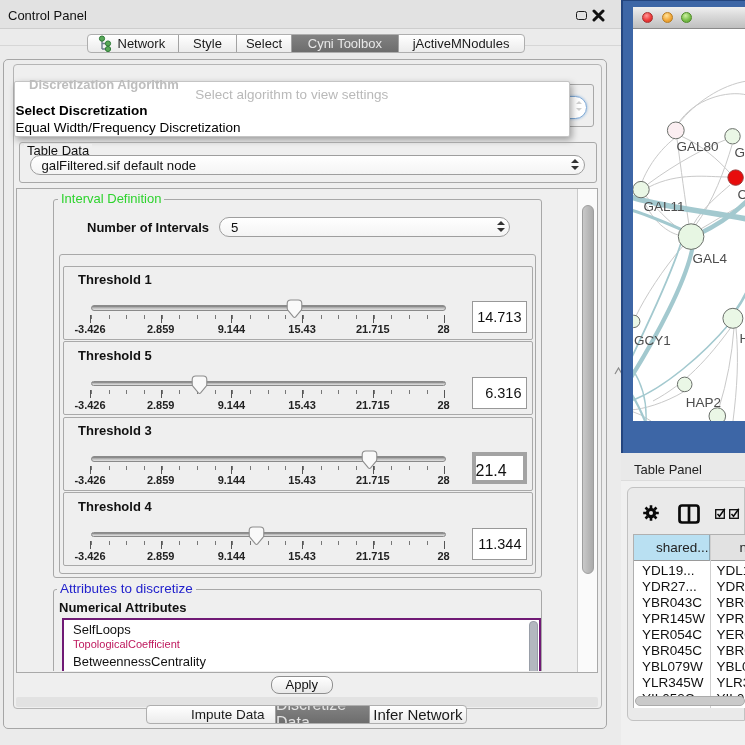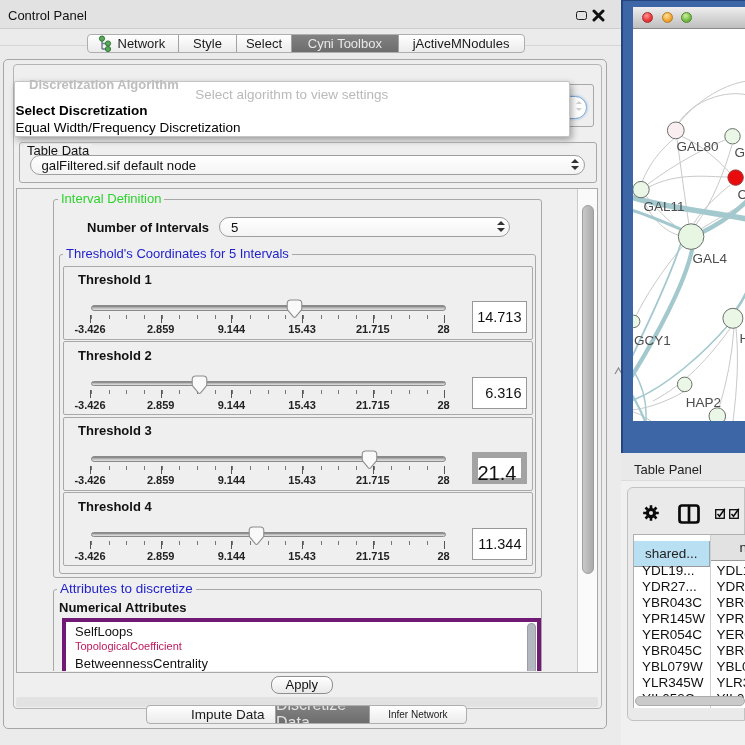--- a/index.html
+++ b/index.html
@@ -53,21 +53,20 @@
 <div style="position:absolute;left:581.5px;top:205px;width:12px;height:369px;background:linear-gradient(90deg,#c9c9c9,#aaaaaa);border-radius:6px;border:1px solid #9e9e9e"></div>
 <div style="position:absolute;left:16.5px;top:189px;width:560px;height:482px;overflow:hidden">
 <div class="grp" style="left:36.5px;top:9.5px;width:489px;height:379px"></div>
 <div class="glab" style="left:41.5px;top:3.0px;color:#2ed32e">Interval Definition</div>
 <div class="a" style="left:70.5px;top:31.0px;font-size:13px;font-weight:bold;color:#111">Number of Intervals</div>
 <div class="combo" style="left:202.5px;top:27.5px;width:291px;height:20px"></div>
 <div class="a" style="left:214.5px;top:30.5px;font-size:13.2px;color:#111">5</div>
 <div class="updn" style="left:480.5px;top:32.0px;border-bottom:4px solid #333"></div>
 <div class="updn" style="left:480.5px;top:39.0px;border-top:4px solid #333"></div>
 <div class="grp" style="left:42.5px;top:64.5px;width:477px;height:320.5px"></div>
-<div class="glab" style="left:46.5px;top:57.5px;color:#2222cc">Threshold's Coordinates for 5 Intervals</div>
 <div style="position:absolute;left:46.0px;top:76.5px;width:470.5px;height:74px;border:1px solid #a9a9a9;border-radius:2px">
 <div class="a" style="left:14.5px;top:5.5px;font-size:13px;font-weight:bold;color:#111">Threshold 1</div>
 <div style="position:absolute;left:27.5px;top:38.5px;width:354.5px;height:5.5px;background:linear-gradient(#787878,#b9b9b9 45%,#e3e3e3);border:1px solid #8a8a8a;border-radius:3px"></div>
 <div style="position:absolute;left:27.5px;top:48px;width:355px;height:4px;background:repeating-linear-gradient(to right,#777 0 1px,transparent 1px 17.675px)"></div>
 <div style="position:absolute;left:26.5px;top:48px;width:1px;height:8px;background:#555"></div>
 <div class="a" style="left:26.5px;top:56.5px;transform:translateX(-50%);font-size:11px;font-weight:bold;color:#222">-3.426</div>
 <div style="position:absolute;left:97.19999999999999px;top:48px;width:1px;height:8px;background:#555"></div>
 <div class="a" style="left:97.19999999999999px;top:56.5px;transform:translateX(-50%);font-size:11px;font-weight:bold;color:#222">2.859</div>
 <div style="position:absolute;left:167.9px;top:48px;width:1px;height:8px;background:#555"></div>
 <div class="a" style="left:167.9px;top:56.5px;transform:translateX(-50%);font-size:11px;font-weight:bold;color:#222">9.144</div>
@@ -76,21 +75,21 @@
 <div style="position:absolute;left:309.3px;top:48px;width:1px;height:8px;background:#555"></div>
 <div class="a" style="left:309.3px;top:56.5px;transform:translateX(-50%);font-size:11px;font-weight:bold;color:#222">21.715</div>
 <div style="position:absolute;left:380.0px;top:48px;width:1px;height:8px;background:#555"></div>
 <div class="a" style="left:380.0px;top:56.5px;transform:translateX(-50%);font-size:11px;font-weight:bold;color:#222">28</div>
 <svg class="a" style="left:222.03921911792781px;top:32.5px" width="17" height="20" viewBox="0 0 17 20">
         <path d="M1.2,4.6 Q1.2,1 4.8,1 L12.2,1 Q15.8,1 15.8,4.6 L15.8,9.2 Q15.8,10.6 14.8,11.7 L9.6,17.9 Q8.5,19.1 7.4,17.9 L2.2,11.7 Q1.2,10.6 1.2,9.2 Z" fill="#f9f9f9" stroke="#8d8d8d" stroke-width="1.1"></path>
       </svg>
 <div style="position:absolute;left:408px;top:34.5px;width:55px;height:32px;background:#fff;border:1px solid #989898;font-size:14.5px;color:#111;text-align:right;line-height:30px;padding-right:4px">14.713</div>
 </div>
 <div style="position:absolute;left:46.0px;top:152.0px;width:470.5px;height:74px;border:1px solid #a9a9a9;border-radius:2px">
-<div class="a" style="left:14.5px;top:5.5px;font-size:13px;font-weight:bold;color:#111">Threshold 2</div>
+<div class="a" style="left:14.5px;top:5.5px;font-size:13px;font-weight:bold;color:#111">Threshold 5</div>
 <div style="position:absolute;left:27.5px;top:38.5px;width:354.5px;height:5.5px;background:linear-gradient(#787878,#b9b9b9 45%,#e3e3e3);border:1px solid #8a8a8a;border-radius:3px"></div>
 <div style="position:absolute;left:27.5px;top:48px;width:355px;height:4px;background:repeating-linear-gradient(to right,#777 0 1px,transparent 1px 17.675px)"></div>
 <div style="position:absolute;left:26.5px;top:48px;width:1px;height:8px;background:#555"></div>
 <div class="a" style="left:26.5px;top:56.5px;transform:translateX(-50%);font-size:11px;font-weight:bold;color:#222">-3.426</div>
 <div style="position:absolute;left:97.19999999999999px;top:48px;width:1px;height:8px;background:#555"></div>
 <div class="a" style="left:97.19999999999999px;top:56.5px;transform:translateX(-50%);font-size:11px;font-weight:bold;color:#222">2.859</div>
 <div style="position:absolute;left:167.9px;top:48px;width:1px;height:8px;background:#555"></div>
 <div class="a" style="left:167.9px;top:56.5px;transform:translateX(-50%);font-size:11px;font-weight:bold;color:#222">9.144</div>
 <div style="position:absolute;left:238.60000000000002px;top:48px;width:1px;height:8px;background:#555"></div>
 <div class="a" style="left:238.60000000000002px;top:56.5px;transform:translateX(-50%);font-size:11px;font-weight:bold;color:#222">15.43</div>
@@ -115,21 +114,21 @@
 <div class="a" style="left:167.9px;top:56.5px;transform:translateX(-50%);font-size:11px;font-weight:bold;color:#222">9.144</div>
 <div style="position:absolute;left:238.60000000000002px;top:48px;width:1px;height:8px;background:#555"></div>
 <div class="a" style="left:238.60000000000002px;top:56.5px;transform:translateX(-50%);font-size:11px;font-weight:bold;color:#222">15.43</div>
 <div style="position:absolute;left:309.3px;top:48px;width:1px;height:8px;background:#555"></div>
 <div class="a" style="left:309.3px;top:56.5px;transform:translateX(-50%);font-size:11px;font-weight:bold;color:#222">21.715</div>
 <div style="position:absolute;left:380.0px;top:48px;width:1px;height:8px;background:#555"></div>
 <div class="a" style="left:380.0px;top:56.5px;transform:translateX(-50%);font-size:11px;font-weight:bold;color:#222">28</div>
 <svg class="a" style="left:297.25892573028705px;top:32.5px" width="17" height="20" viewBox="0 0 17 20">
         <path d="M1.2,4.6 Q1.2,1 4.8,1 L12.2,1 Q15.8,1 15.8,4.6 L15.8,9.2 Q15.8,10.6 14.8,11.7 L9.6,17.9 Q8.5,19.1 7.4,17.9 L2.2,11.7 Q1.2,10.6 1.2,9.2 Z" fill="#f9f9f9" stroke="#8d8d8d" stroke-width="1.1"></path>
       </svg>
-<div style="position:absolute;left:408px;top:34.5px;width:55px;height:32px;background:#fff;border:6px solid #a3a3a3;font-size:20px;color:#111;text-align:right;line-height:30px;padding-right:20px">21.4</div>
+<div style="position:absolute;left:408px;top:34.5px;width:55px;height:32px;background:#fff;border:4px solid #a3a3a3;font-size:16px;color:#111;text-align:right;line-height:30px;padding-right:20px">21.4</div>
 </div>
 <div style="position:absolute;left:46.0px;top:303.0px;width:470.5px;height:74px;border:1px solid #a9a9a9;border-radius:2px">
 <div class="a" style="left:14.5px;top:5.5px;font-size:13px;font-weight:bold;color:#111">Threshold 4</div>
 <div style="position:absolute;left:27.5px;top:38.5px;width:354.5px;height:5.5px;background:linear-gradient(#787878,#b9b9b9 45%,#e3e3e3);border:1px solid #8a8a8a;border-radius:3px"></div>
 <div style="position:absolute;left:27.5px;top:48px;width:355px;height:4px;background:repeating-linear-gradient(to right,#777 0 1px,transparent 1px 17.675px)"></div>
 <div style="position:absolute;left:26.5px;top:48px;width:1px;height:8px;background:#555"></div>
 <div class="a" style="left:26.5px;top:56.5px;transform:translateX(-50%);font-size:11px;font-weight:bold;color:#222">-3.426</div>
 <div style="position:absolute;left:97.19999999999999px;top:48px;width:1px;height:8px;background:#555"></div>
 <div class="a" style="left:97.19999999999999px;top:56.5px;transform:translateX(-50%);font-size:11px;font-weight:bold;color:#222">2.859</div>
 <div style="position:absolute;left:167.9px;top:48px;width:1px;height:8px;background:#555"></div>
@@ -141,33 +140,33 @@
 <div style="position:absolute;left:380.0px;top:48px;width:1px;height:8px;background:#555"></div>
 <div class="a" style="left:380.0px;top:56.5px;transform:translateX(-50%);font-size:11px;font-weight:bold;color:#222">28</div>
 <svg class="a" style="left:184.14252529752434px;top:32.5px" width="17" height="20" viewBox="0 0 17 20">
         <path d="M1.2,4.6 Q1.2,1 4.8,1 L12.2,1 Q15.8,1 15.8,4.6 L15.8,9.2 Q15.8,10.6 14.8,11.7 L9.6,17.9 Q8.5,19.1 7.4,17.9 L2.2,11.7 Q1.2,10.6 1.2,9.2 Z" fill="#f9f9f9" stroke="#8d8d8d" stroke-width="1.1"></path>
       </svg>
 <div style="position:absolute;left:408px;top:34.5px;width:55px;height:32px;background:#fff;border:1px solid #989898;font-size:14.5px;color:#111;text-align:right;line-height:30px;padding-right:4px">11.344</div>
 </div>
 <div class="grp" style="left:36.5px;top:399.5px;width:489px;height:110px"></div>
 <div class="glab" style="left:40.5px;top:392.5px;color:#2222cc;font-size:13.5px">Attributes to discretize</div>
 <div class="a" style="left:42.5px;top:411.0px;font-size:13px;font-weight:bold;color:#111">Numerical Attributes</div>
-<div style="position:absolute;left:45.5px;top:428.5px;width:479px;height:70px;background:#fff;border:4px solid #701a75">
+<div style="position:absolute;left:45.5px;top:428.5px;width:479px;height:70px;background:#fff;border:2px solid #701a75">
 <div class="a" style="left:9px;top:2.5px;font-size:13px;color:#111">SelfLoops</div>
 <div class="a" style="left:9px;top:18.5px;font-size:11px;color:#be185d">TopologicalCoefficient</div>
 <div class="a" style="left:9px;top:34.5px;font-size:13px;color:#111">BetweennessCentrality</div>
 <div style="position:absolute;right:1px;top:1px;width:9px;height:60px;background:#b3b7bf;border:1px solid #999ea8;border-radius:4px"></div>
 </div>
 </div>
 <div style="position:absolute;left:270.5px;top:675.5px;width:62.5px;height:18px;background:linear-gradient(#ffffff,#e9e9e9);border:1px solid #8f8f8f;border-radius:8px;font-size:13px;color:#111;text-align:center;line-height:16px">Apply</div>
 <div style="position:absolute;left:16px;top:696.5px;width:582px;height:10px;background:#e2e2e2;border-radius:2px"></div>
 <div style="position:absolute;left:145.5px;top:704.5px;width:321.5px;height:19px;background:linear-gradient(#ffffff,#ebebeb);border:1px solid #aeaeae;border-radius:4px;overflow:hidden;display:flex">
 <div style="width:106.5px;height:100%;display:flex;align-items:center;justify-content:center;font-size:13.5px;color:#1a1a1a;margin-left:34px;">Impute Data</div>
 <div style="width:105.5px;height:100%;display:flex;align-items:center;justify-content:center;font-size:16px;color:#1a1a1a;border-left:1px solid #a2a2a2;background:linear-gradient(#828282,#6d6d6d);color:#e4e4e4;">Discretize Data</div>
-<div style="width:109.5px;height:100%;display:flex;align-items:center;justify-content:center;font-size:10px;color:#1a1a1a;border-left:1px solid #a2a2a2;">Infer Network</div>
+<div style="width:109.5px;height:100%;display:flex;align-items:center;justify-content:center;font-size:15px;color:#1a1a1a;border-left:1px solid #a2a2a2;">Infer Network</div>
 </div>
 <svg class="a" style="left:614px;top:367px" width="9" height="8" viewBox="0 0 9 8">
     <path d="M1 7 L4.5 1 L8 7" fill="none" stroke="#8a8a8a" stroke-width="1.2"></path>
   </svg>
 <div style="position:absolute;left:621px;top:0;width:124px;height:453px;background:#3d66a6;border-left:2px solid #24457e;border-top:1.5px solid #24457e"></div>
 <div style="position:absolute;left:633px;top:7px;width:112px;height:21.5px;background:linear-gradient(#efefef,#d8d8d8 45%,#bfbfbf);border-bottom:1px solid #8a8a8a"></div>
 <div style="position:absolute;left:642.0px;top:12.3px;width:11px;height:11px;border-radius:50%;background:radial-gradient(circle at 40% 30%,#ff9898,#ee3b3b 55%,#c81e1e);border:1px solid #a83030"></div>
 <div style="position:absolute;left:661.5px;top:12.3px;width:11px;height:11px;border-radius:50%;background:radial-gradient(circle at 40% 30%,#ffe39a,#f2a93b 55%,#d88a18);border:1px solid #b87d20"></div>
 <div style="position:absolute;left:681.0px;top:12.3px;width:11px;height:11px;border-radius:50%;background:radial-gradient(circle at 40% 30%,#cdf0a0,#7cc04c 55%,#55a02c);border:1px solid #4e8a28"></div>
 <div style="position:absolute;left:633px;top:28.5px;width:112px;height:392px;background:#ffffff;overflow:hidden">
@@ -237,21 +236,21 @@
   </svg>
 <svg class="a" style="left:714.8px;top:507.5px;overflow:visible" width="11" height="11" viewBox="0 0 11 11">
     <rect x="0.7" y="1.7" width="8.6" height="8.6" fill="none" stroke="#0a0a0a" stroke-width="1.3"></rect>
     <path d="M2.5 6 L4.5 8.2 L9.8 0.8" fill="none" stroke="#0a0a0a" stroke-width="1.5"></path>
   </svg>
 <svg class="a" style="left:729.4px;top:507.5px;overflow:visible" width="11" height="11" viewBox="0 0 11 11">
     <rect x="0.7" y="1.7" width="8.6" height="8.6" fill="none" stroke="#0a0a0a" stroke-width="1.3"></rect>
     <path d="M2.5 6 L4.5 8.2 L9.8 0.8" fill="none" stroke="#0a0a0a" stroke-width="1.5"></path>
   </svg>
 <div style="position:absolute;left:633px;top:534px;width:112px;height:174px;background:#fff;overflow:hidden;border-top:1px solid #b0b0b0;border-left:1px solid #b0b0b0">
-<div style="position:absolute;left:0;top:6px;width:75.5px;height:26px;background:#b9e0f2;border-right:1px solid #8fa8b5;border-bottom:1px solid #9a9a9a;font-size:13.5px;color:#222;text-align:center;line-height:25px">shared...</div>
+<div style="position:absolute;left:0;top:0;width:75.5px;height:26px;background:#b9e0f2;border-right:1px solid #8fa8b5;border-bottom:1px solid #9a9a9a;font-size:13.5px;color:#222;text-align:right;line-height:25px">shared...</div>
 <div style="position:absolute;left:76.5px;top:0;width:36px;height:26px;background:#e2e2e2;border-bottom:1px solid #9a9a9a;font-size:13.5px;color:#222;padding-left:29px;line-height:25px">n</div>
 <div class="a" style="left:8px;top:27.5px;font-size:13.5px;color:#111">YDL19...</div>
 <div class="a" style="left:82.5px;top:27.5px;font-size:13.5px;color:#111">YDL194W</div>
 <div class="a" style="left:8px;top:43.5px;font-size:13.5px;color:#111">YDR27...</div>
 <div class="a" style="left:82.5px;top:43.5px;font-size:13.5px;color:#111">YDR277C</div>
 <div class="a" style="left:8px;top:59.5px;font-size:13.5px;color:#111">YBR043C</div>
 <div class="a" style="left:82.5px;top:59.5px;font-size:13.5px;color:#111">YBR043C</div>
 <div class="a" style="left:8px;top:75.5px;font-size:13.5px;color:#111">YPR145W</div>
 <div class="a" style="left:82.5px;top:75.5px;font-size:13.5px;color:#111">YPR145W</div>
 <div class="a" style="left:8px;top:91.5px;font-size:13.5px;color:#111">YER054C</div>

